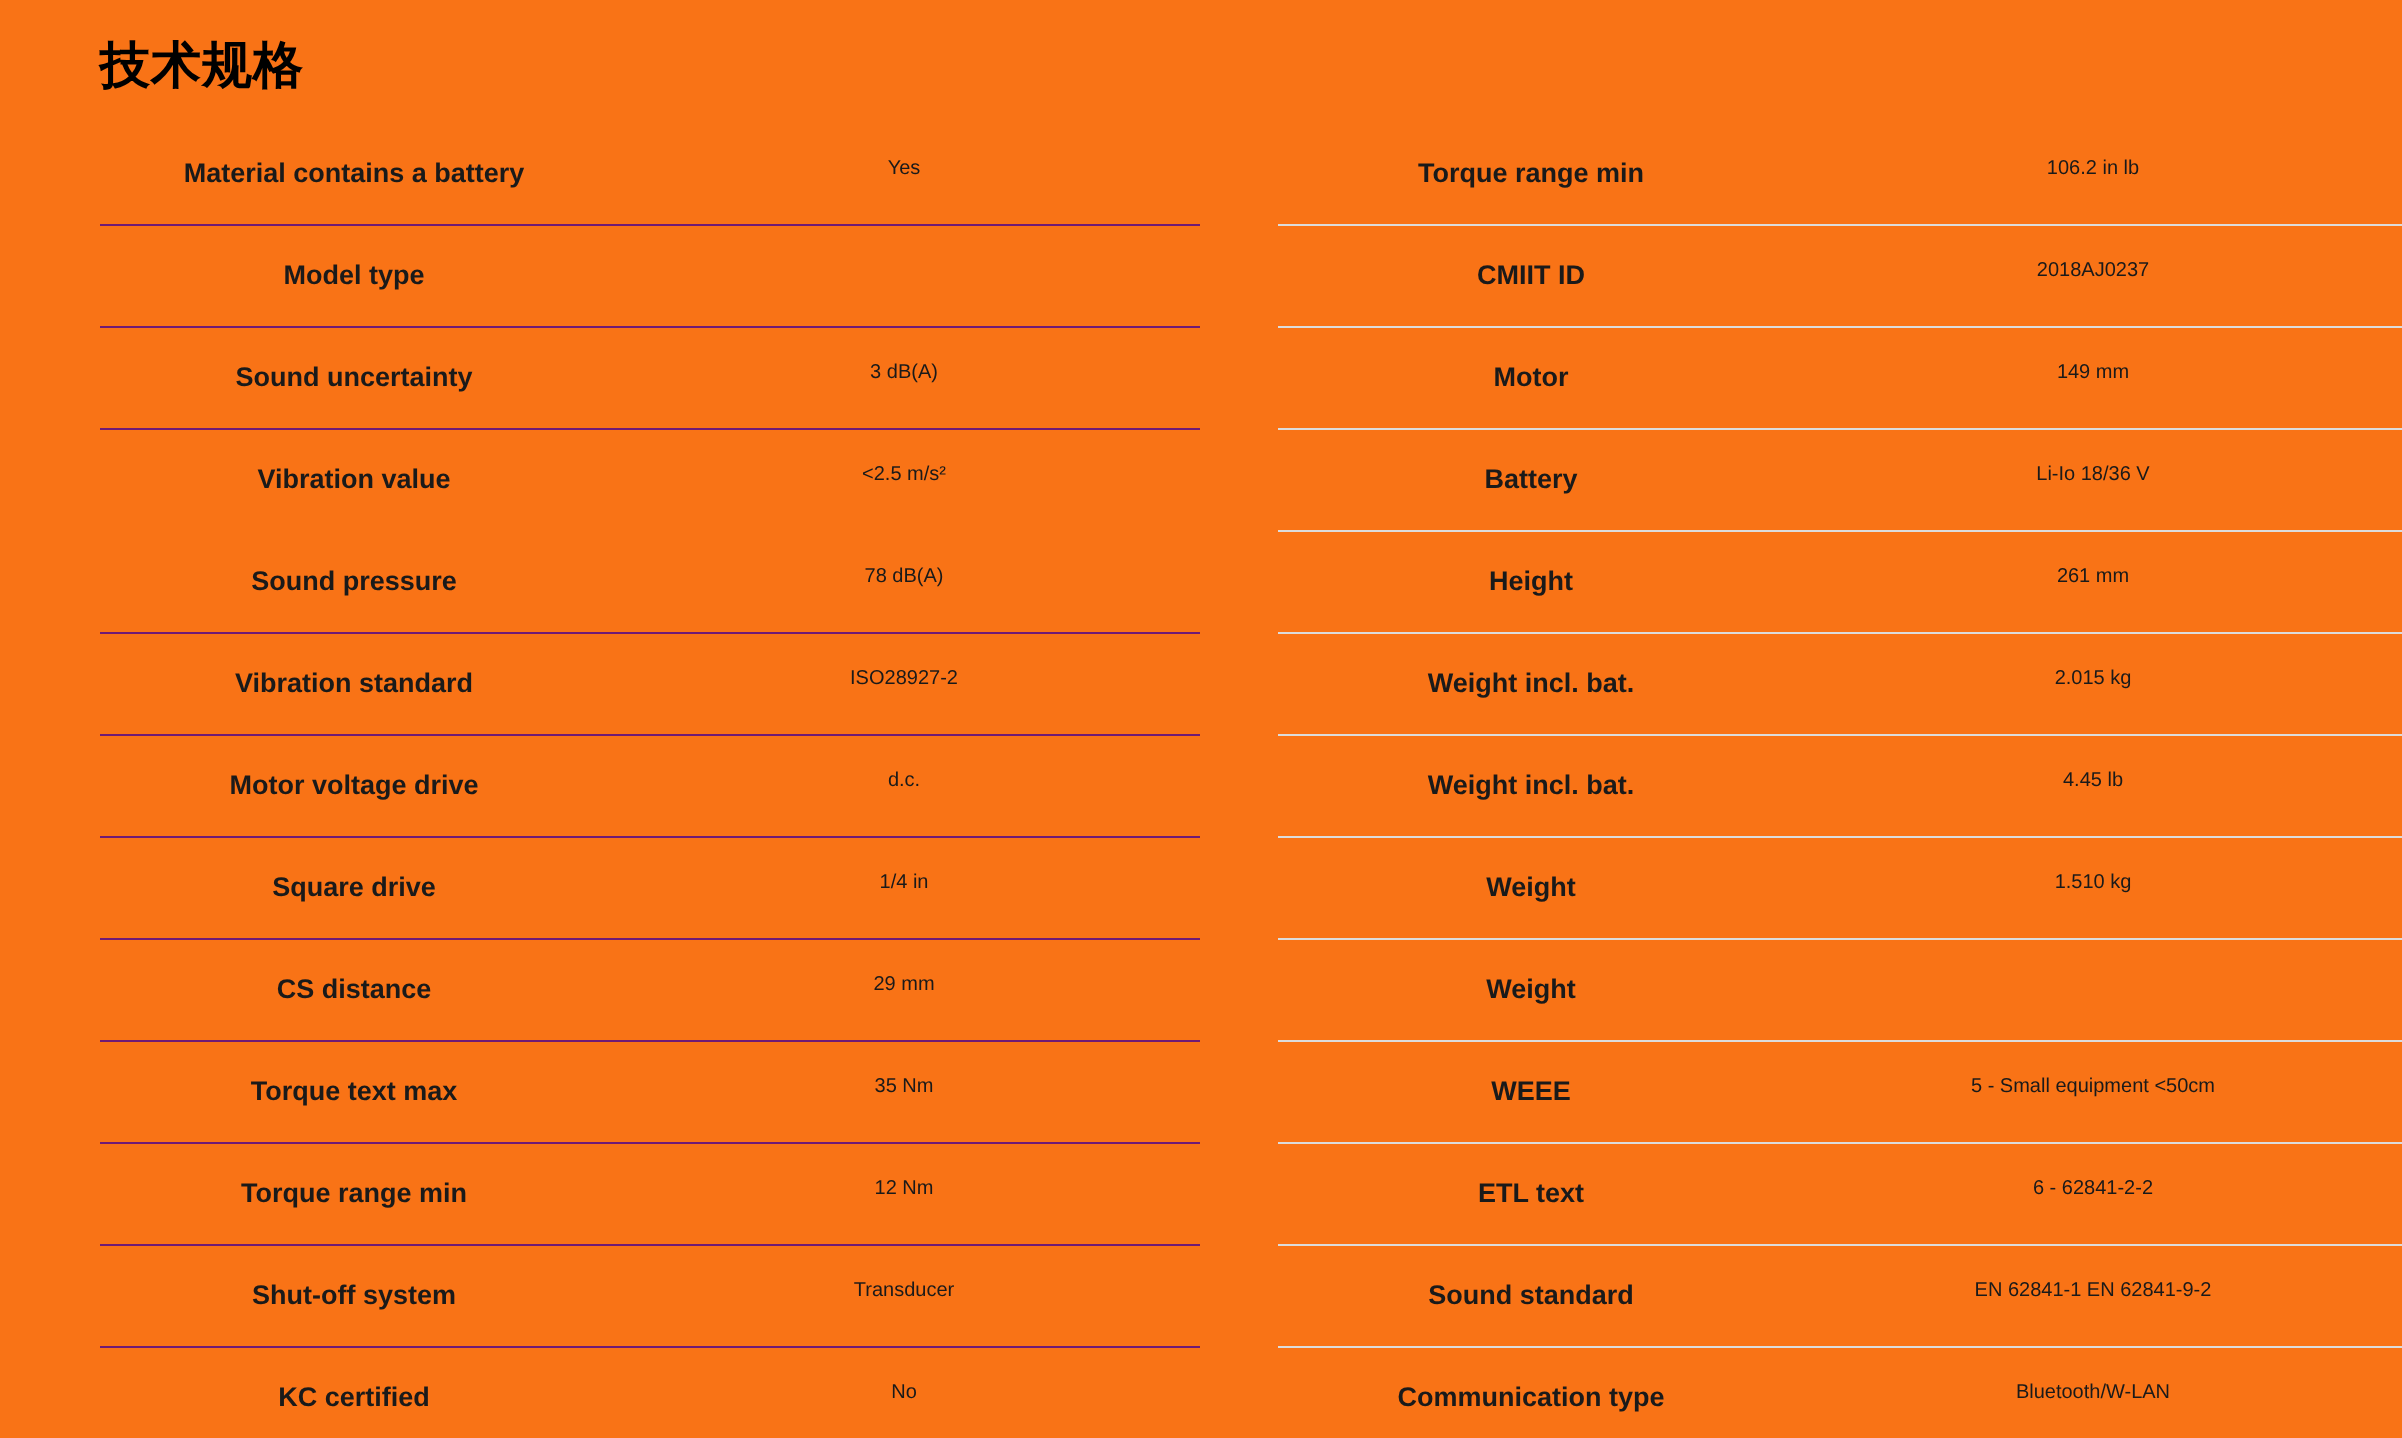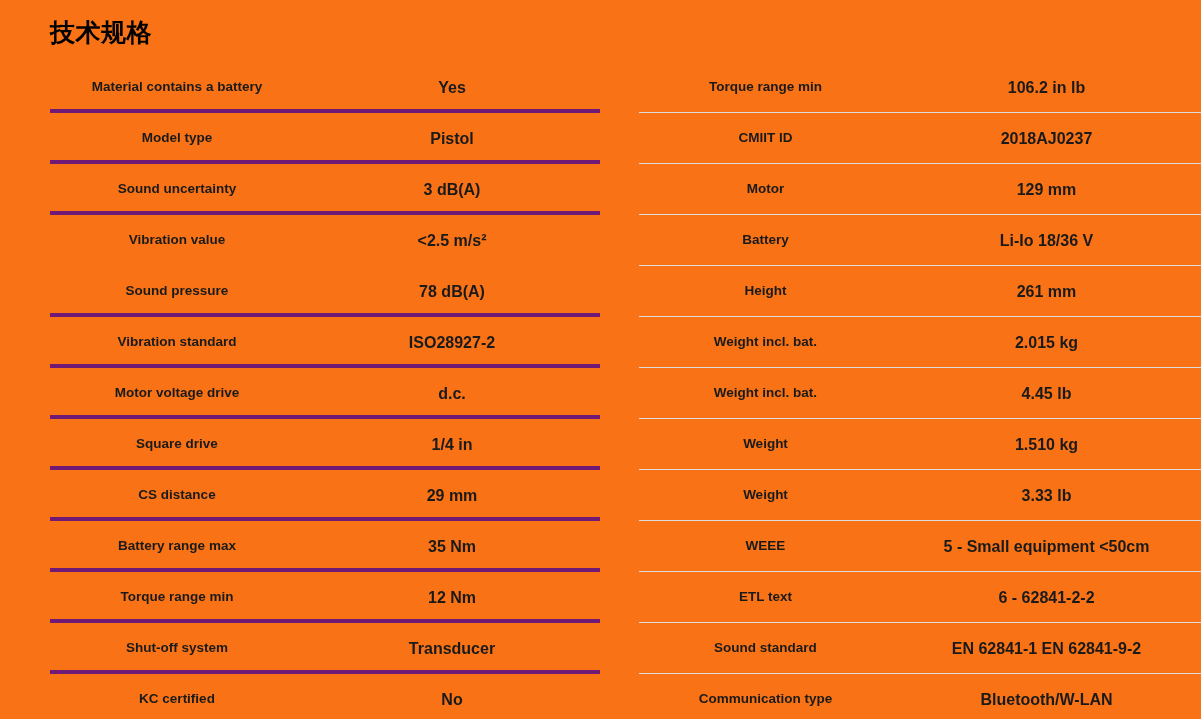--- a/index.html
+++ b/index.html
@@ -41,42 +41,42 @@
   }
   .spec-col.right {
     padding-left: 39px;
     padding-right: 0;
     width: 601px;
   }
   .spec-row {
     display: flex;
     align-items: flex-start;
     height: 51px;
-    border-bottom: 4px solid #701a75;
+    border-bottom: 1px solid #701a75;
   }
   .spec-col.right .spec-row {
     border-bottom: 1px solid #dcdcdc;
   }
   .spec-label {
     width: 254px;
     flex: 0 0 254px;
     font-size: 13.5px;
     font-weight: bold;
     color: #1a1a1a;
     padding-top: 16px;
     line-height: 1.3;
   }
   .spec-col.right .spec-label {
     width: 253px;
     flex: 0 0 253px;
   }
   .spec-value {
     flex: 1 1 auto;
-    font-size: 16px;
-    font-weight: bold;
+    font-size: 10px;
+    font-weight: normal;
     color: #1a1a1a;
     padding-top: 16px;
     line-height: 1.3;
   }
   
   .spec-row.no-rule { border-bottom: 1px solid transparent; }
 </style>
 </head>
 <body>
 
@@ -85,21 +85,20 @@
   <div class="page-title">技术规格</div>
 
   <div class="specs">
     <div class="spec-col left">
         <div class="spec-row">
           <div class="spec-label">Material contains a battery</div>
           <div class="spec-value">Yes</div>
         </div>
         <div class="spec-row">
           <div class="spec-label">Model type</div>
-          <div class="spec-value">Pistol</div>
         </div>
         <div class="spec-row">
           <div class="spec-label">Sound uncertainty</div>
           <div class="spec-value">3 dB(A)</div>
         </div>
         <div class="spec-row no-rule">
           <div class="spec-label">Vibration value</div>
           <div class="spec-value">&lt;2.5 m/s²</div>
         </div>
         <div class="spec-row">
@@ -116,21 +115,21 @@
         </div>
         <div class="spec-row">
           <div class="spec-label">Square drive</div>
           <div class="spec-value">1/4 in</div>
         </div>
         <div class="spec-row">
           <div class="spec-label">CS distance</div>
           <div class="spec-value">29 mm</div>
         </div>
         <div class="spec-row">
-          <div class="spec-label">Battery range max</div>
+          <div class="spec-label">Torque text max</div>
           <div class="spec-value">35 Nm</div>
         </div>
         <div class="spec-row">
           <div class="spec-label">Torque range min</div>
           <div class="spec-value">12 Nm</div>
         </div>
         <div class="spec-row">
           <div class="spec-label">Shut-off system</div>
           <div class="spec-value">Transducer</div>
         </div>
@@ -143,21 +142,21 @@
         <div class="spec-row">
           <div class="spec-label">Torque range min</div>
           <div class="spec-value">106.2 in lb</div>
         </div>
         <div class="spec-row">
           <div class="spec-label">CMIIT ID</div>
           <div class="spec-value">2018AJ0237</div>
         </div>
         <div class="spec-row">
           <div class="spec-label">Motor</div>
-          <div class="spec-value">129 mm</div>
+          <div class="spec-value">149 mm</div>
         </div>
         <div class="spec-row">
           <div class="spec-label">Battery</div>
           <div class="spec-value">Li-Io 18/36 V</div>
         </div>
         <div class="spec-row">
           <div class="spec-label">Height</div>
           <div class="spec-value">261 mm</div>
         </div>
         <div class="spec-row">
@@ -167,21 +166,20 @@
         <div class="spec-row">
           <div class="spec-label">Weight incl. bat.</div>
           <div class="spec-value">4.45 lb</div>
         </div>
         <div class="spec-row">
           <div class="spec-label">Weight</div>
           <div class="spec-value">1.510 kg</div>
         </div>
         <div class="spec-row">
           <div class="spec-label">Weight</div>
-          <div class="spec-value">3.33 lb</div>
         </div>
         <div class="spec-row">
           <div class="spec-label">WEEE</div>
           <div class="spec-value">5 - Small equipment &lt;50cm</div>
         </div>
         <div class="spec-row">
           <div class="spec-label">ETL text</div>
           <div class="spec-value">6 - 62841-2-2</div>
         </div>
         <div class="spec-row">

